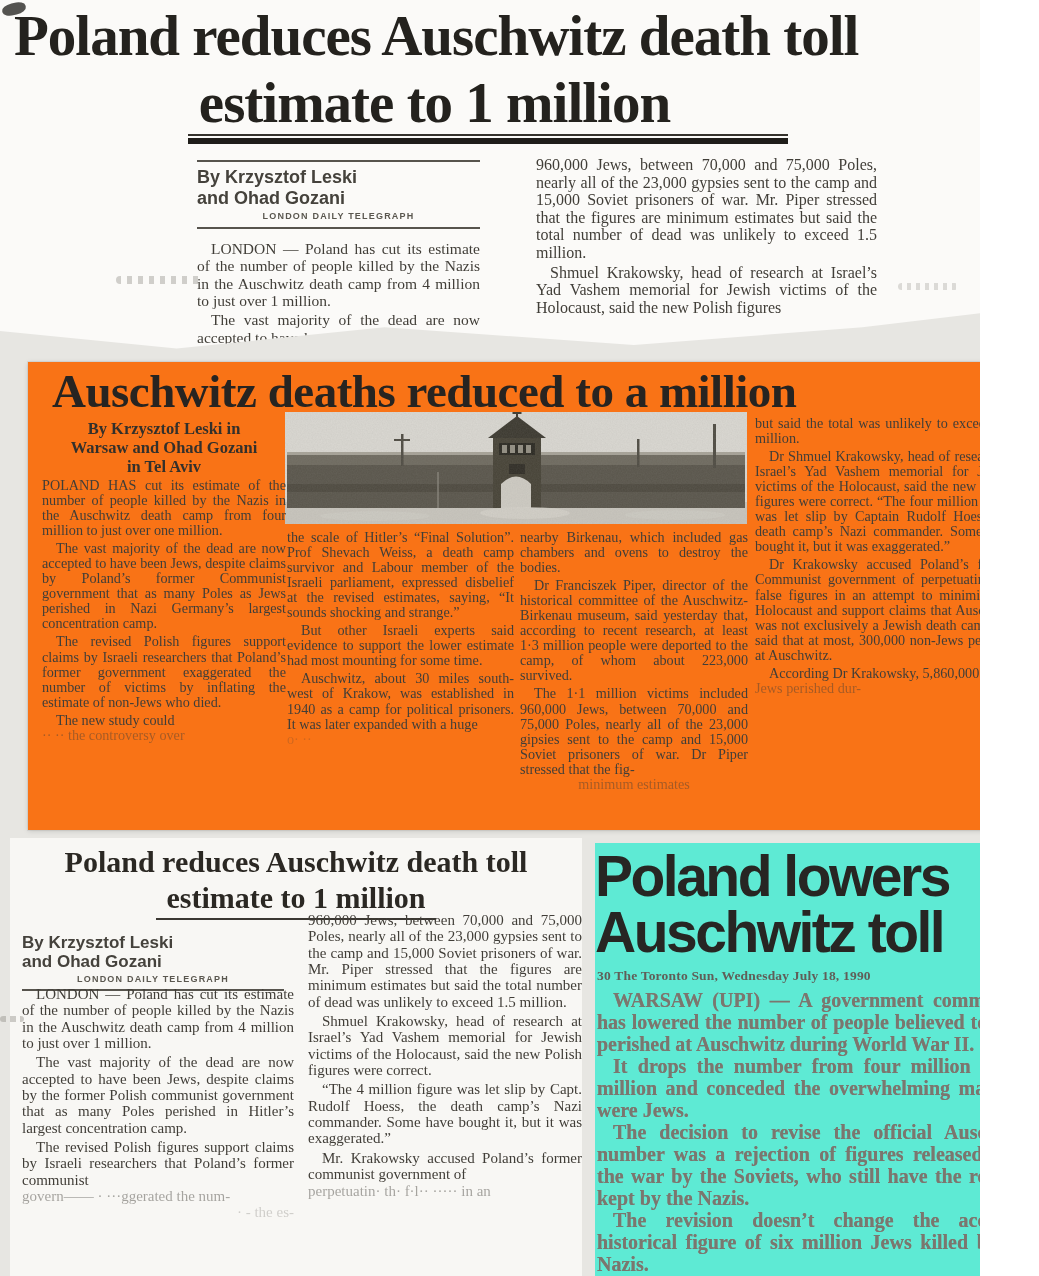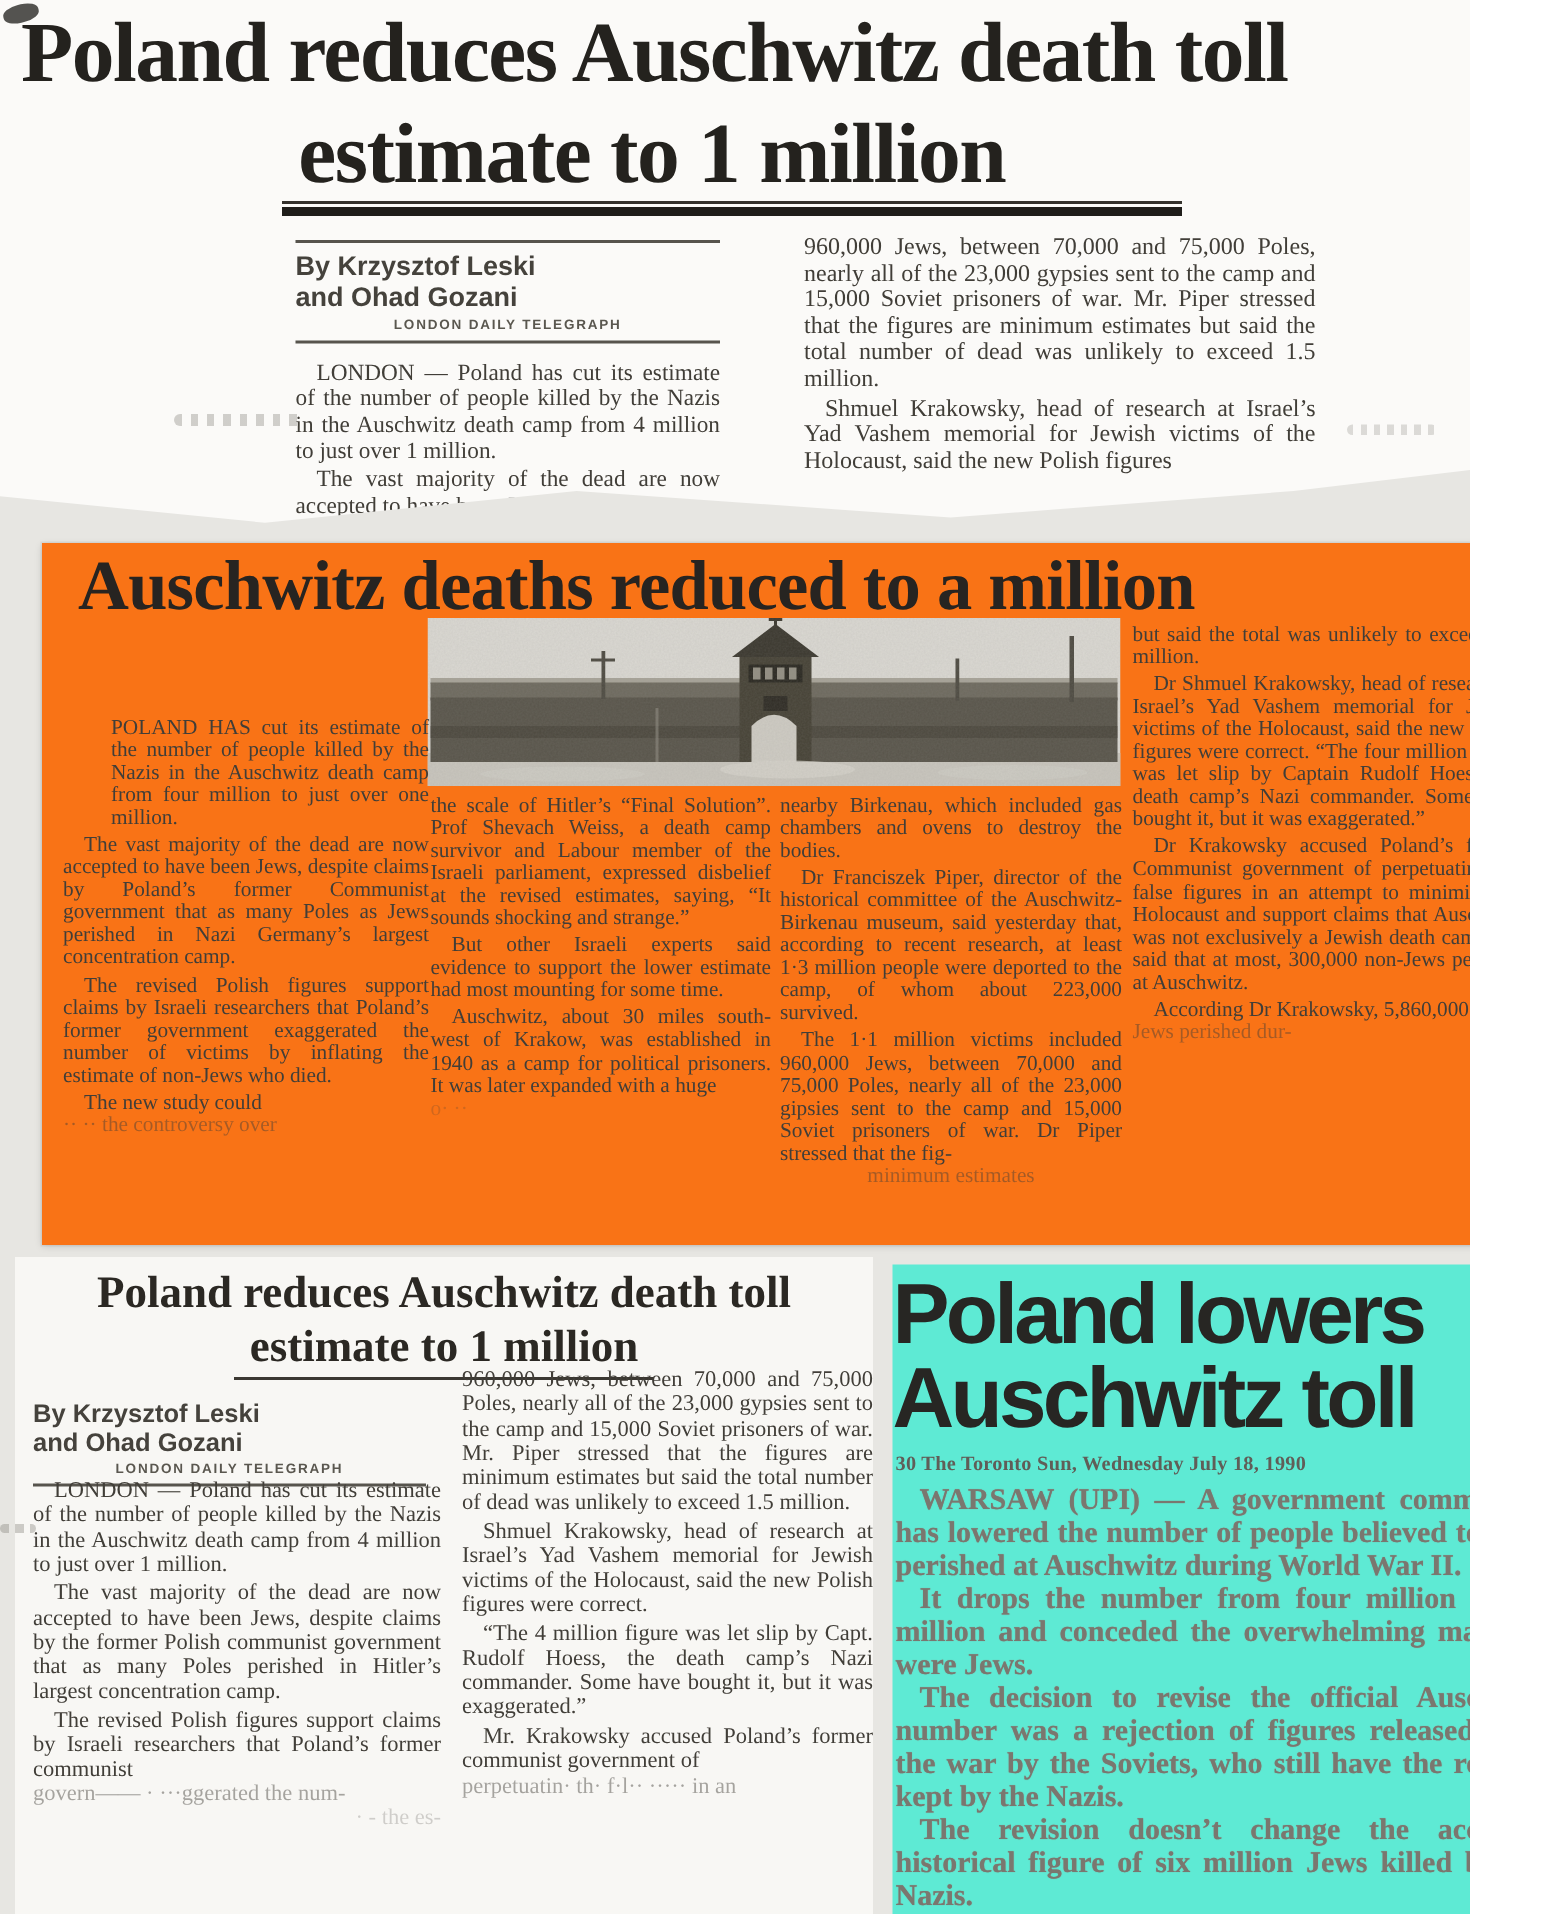--- a/index.html
+++ b/index.html
@@ -105,20 +105,25 @@
 
     <div class="body-col c1-col2">
       <p style="text-indent:0;">960,000 Jews, between 70,000 and 75,000 Poles, nearly all of the 23,000 gypsies sent to the camp and 15,000 Soviet prisoners of war. Mr. Piper stressed that the figures are minimum estimates but said the total number of dead was unlikely to exceed 1.5 million.</p>
       <p>Shmuel Krakowsky, head of research at Israel’s Yad Vashem memorial for Jewish victims of the Holocaust, said the new Polish figures</p>
     </div>
   </section>
 
   <section class="clip c2">
     <h2 class="c2-h">Auschwitz deaths reduced to a million</h2>
 
+    <div class="c2-byline">
+      <div>By Krzysztof Leski in</div>
+      <div>Warsaw and Ohad Gozani</div>
+      <div>in Tel Aviv</div>
+    </div>
 
     <div class="c2-photo">
       <svg viewBox="0 0 462 112" preserveAspectRatio="none">
         <defs>
           <filter id="grain" x="0" y="0" width="100%" height="100%">
             <feTurbulence type="fractalNoise" baseFrequency="0.8" numOctaves="2" result="n"></feTurbulence>
             <feColorMatrix in="n" type="matrix" values="0 0 0 0 0.32  0 0 0 0 0.31  0 0 0 0 0.29  0 0 0 0.4 0"></feColorMatrix>
           </filter>
         </defs>
         <rect width="462" height="112" fill="#dbd9d3"></rect>
@@ -144,21 +149,21 @@
         <rect x="224" y="52" width="16" height="10" fill="#2f2c25"></rect>
         <path d="M216 96 L216 72 Q231 57 246 72 L246 96 Z" fill="#cfccc4"></path>
         <ellipse cx="240" cy="101" rx="45" ry="6" fill="#d6d3cb" opacity="0.75"></ellipse>
         <ellipse cx="90" cy="104" rx="55" ry="5" fill="#d2cfc7" opacity="0.5"></ellipse>
         <ellipse cx="390" cy="103" rx="50" ry="5" fill="#d2cfc7" opacity="0.5"></ellipse>
         <rect width="462" height="112" filter="url(#grain)" opacity="0.45"></rect>
       </svg>
     </div>
 
     <div class="body-col c2-col1">
-      <p style="text-indent:0;margin-left:32px;">POLAND HAS cut its estimate of the number of people killed by the Nazis in the Auschwitz death camp from four million to just over one million.</p>
+      <p style="text-indent:0;">POLAND HAS cut its estimate of the number of people killed by the Nazis in the Auschwitz death camp from four million to just over one million.</p>
       <p>The vast majority of the dead are now accepted to have been Jews, despite claims by Poland’s former Communist government that as many Poles as Jews perished in Nazi Germany’s largest concentration camp.</p>
       <p>The revised Polish figures support claims by Israeli researchers that Poland’s former government exaggerated the number of victims by inflating the estimate of non-Jews who died.</p>
       <p>The new study could</p>
       <div class="faded">·· ·· the controversy over</div>
     </div>
 
     <div class="body-col c2-col2">
       <p style="text-indent:0;">the scale of Hitler’s “Final Solution”. Prof Shevach Weiss, a death camp survivor and Labour member of the Israeli parliament, expressed disbelief at the revised estimates, saying, “It sounds shocking and strange.”</p>
       <p>But other Israeli experts said evidence to support the lower estimate had most mounting for some time.</p>
       <p>Auschwitz, about 30 miles south-west of Krakow, was established in 1940 as a camp for political prisoners. It was later expanded with a huge</p>

